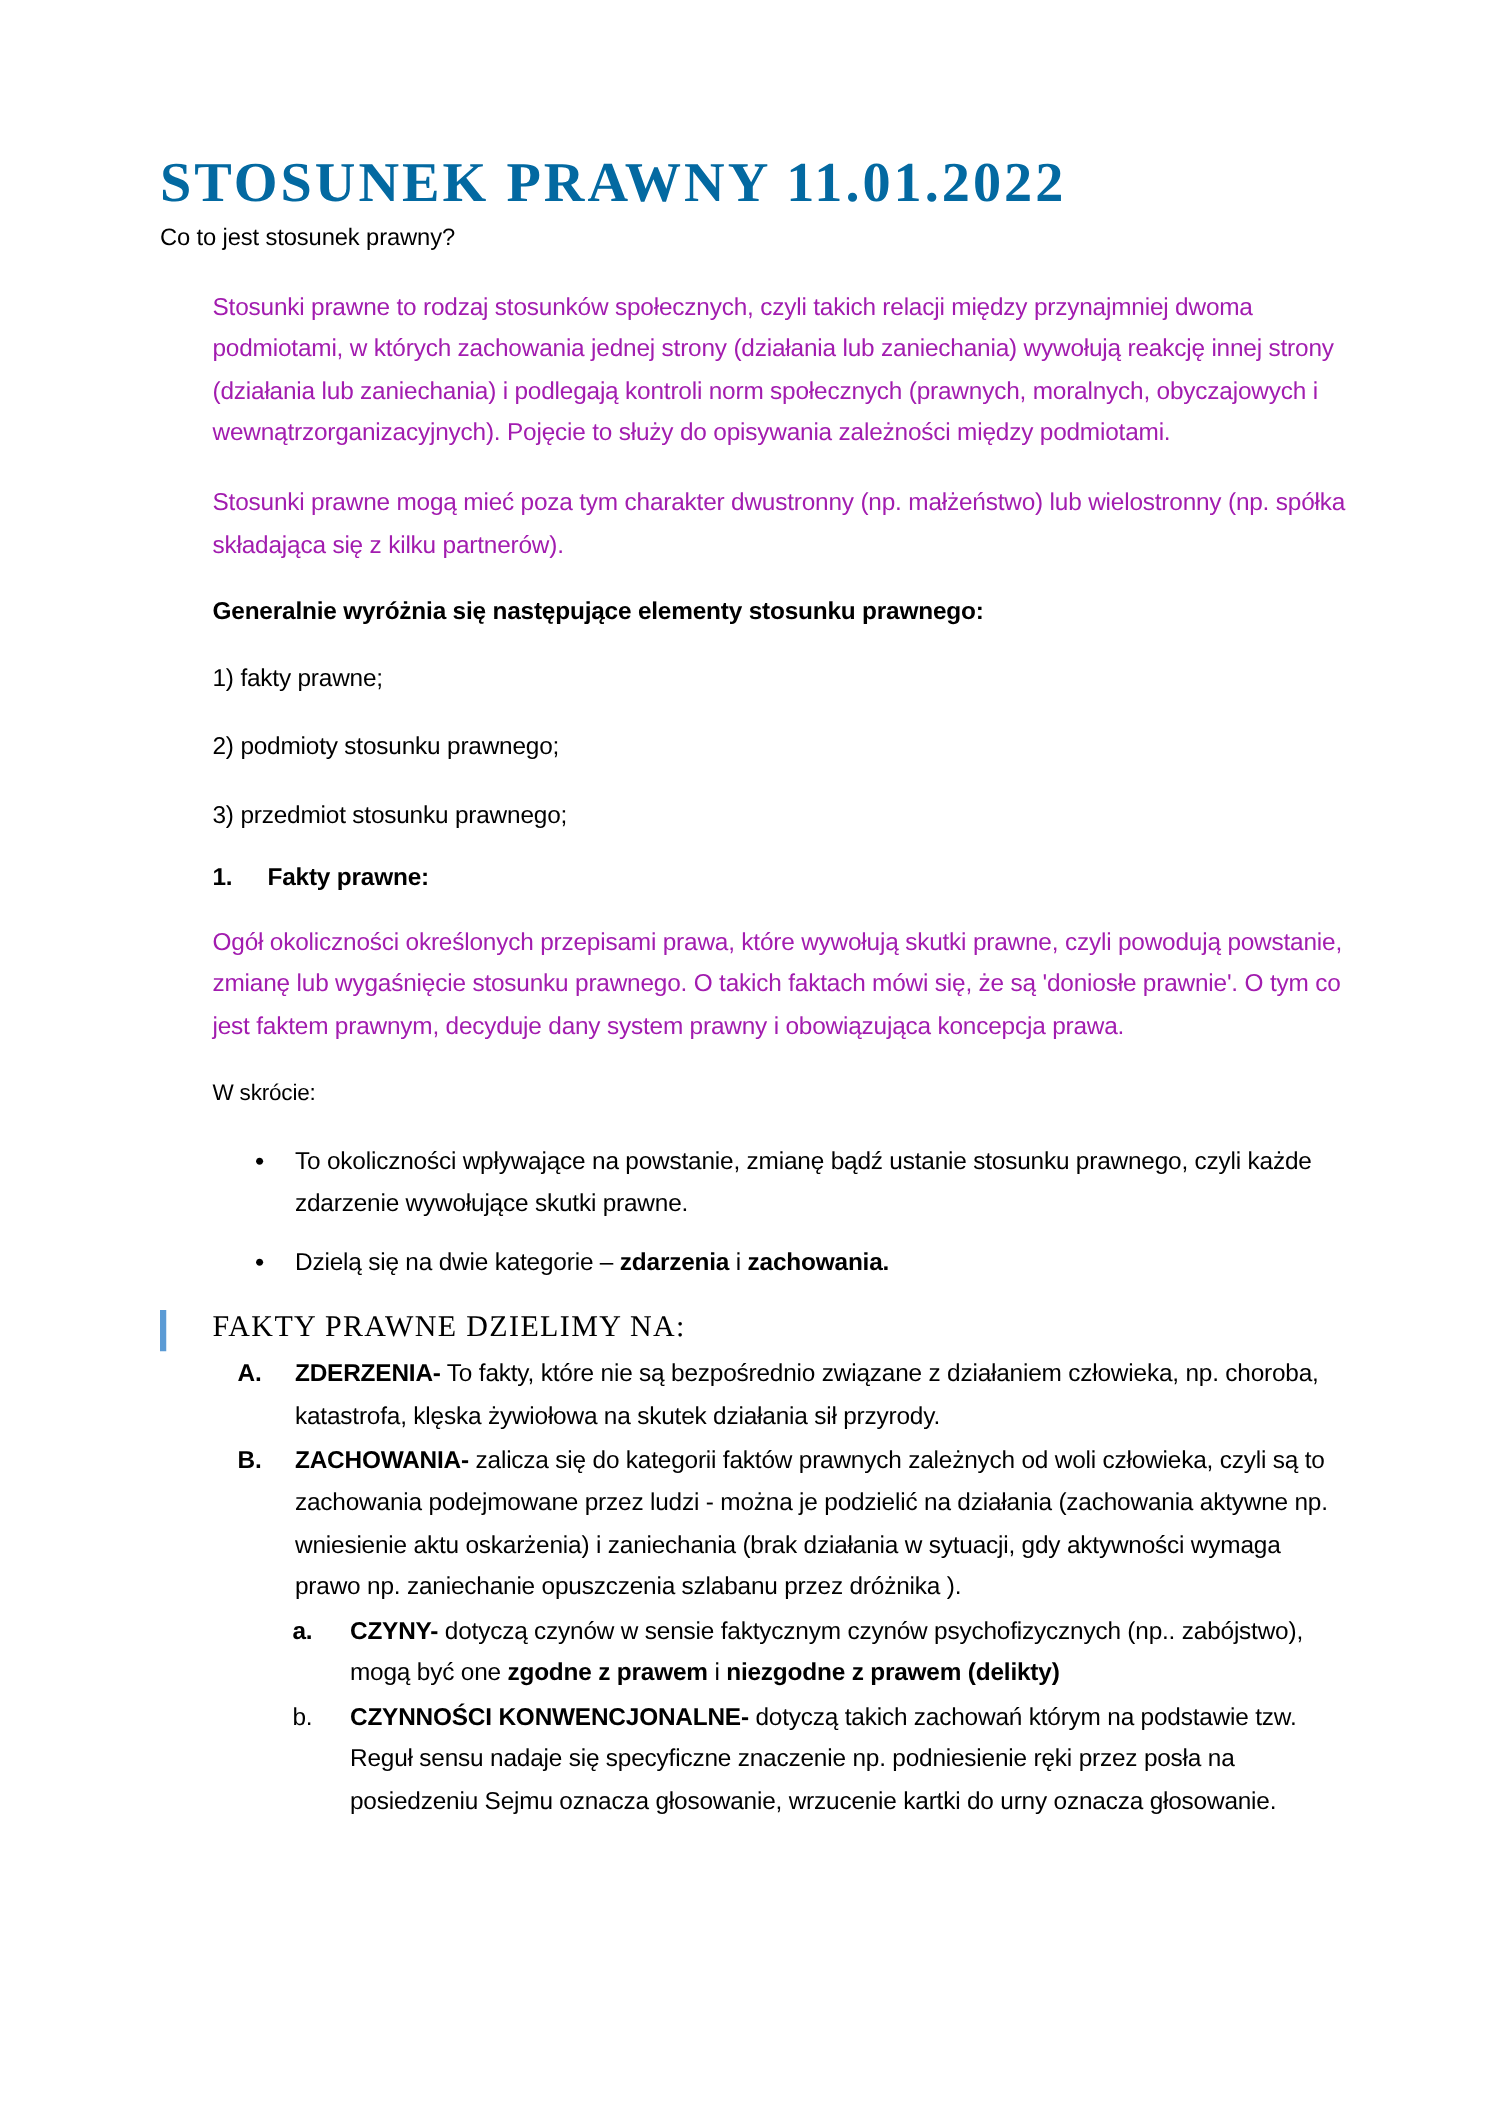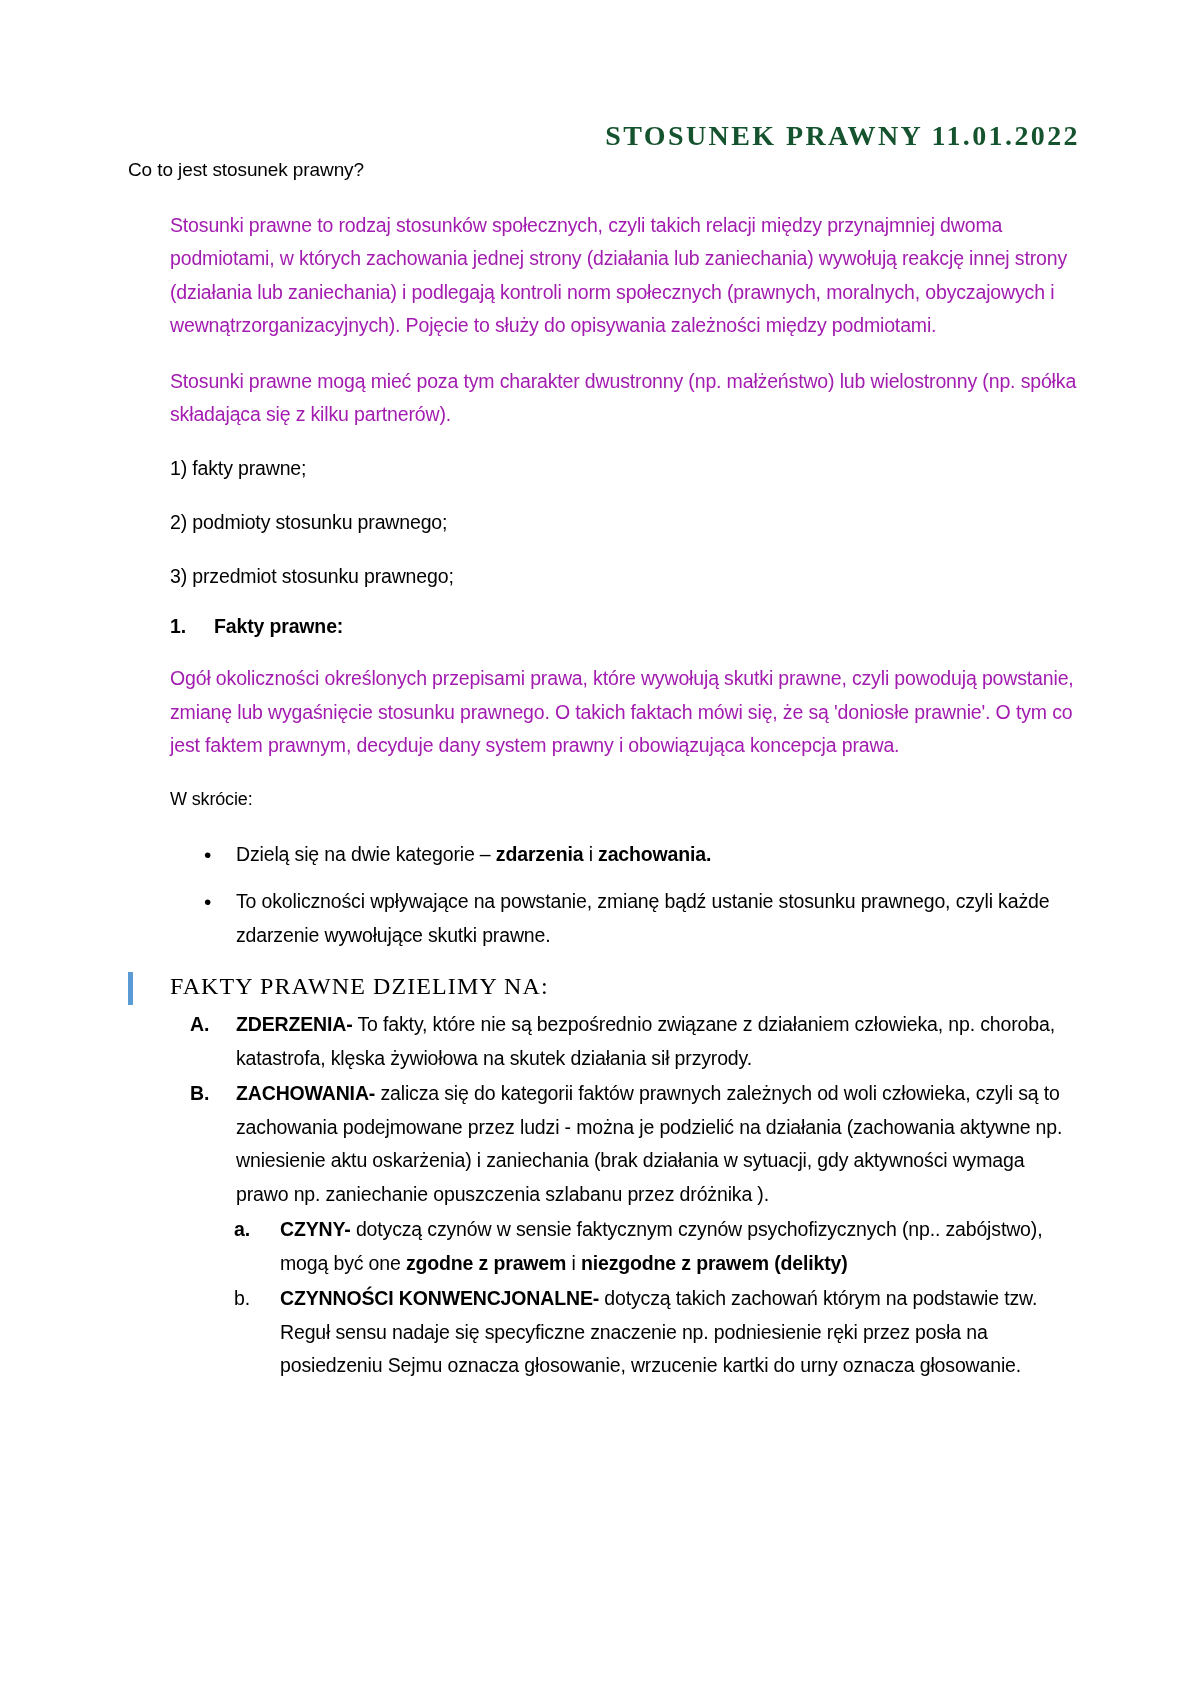--- a/index.html
+++ b/index.html
@@ -16,26 +16,26 @@
     height: 1696px;
     box-sizing: border-box;
     background: #ffffff;
     position: relative;
     overflow: hidden;
     padding: 118px 120px 0 128px;
   }
   .doc-title {
     font-family: "Liberation Serif", serif;
     font-weight: bold;
-    font-size: 28px;
+    font-size: 45px;
     letter-spacing: 2.4px;
-    text-align: right;
+    text-align: left;
     margin: 0 0 4px 0;
     line-height: 1.25;
-    color: #14532d;
+    color: #0369a1;
   }
   .lead-question {
     font-size: 19px;
     font-weight: normal;
     margin: 0 0 26px 0;
     line-height: 1.35;
     letter-spacing: -0.1px;
   }
   .body-block {
     padding-left: 42px;
@@ -177,37 +177,38 @@
   <h1 class="doc-title">STOSUNEK PRAWNY 11.01.2022</h1>
 
   <p class="lead-question">Co to jest stosunek prawny?</p>
 
   <div class="body-block">
 
     <p class="para">Stosunki prawne to rodzaj stosunków społecznych, czyli takich relacji między przynajmniej dwoma podmiotami, w których zachowania jednej strony (działania lub zaniechania) wywołują reakcję innej strony (działania lub zaniechania) i podlegają kontroli norm społecznych (prawnych, moralnych, obyczajowych i wewnątrzorganizacyjnych). Pojęcie to służy do opisywania zależności między podmiotami.</p>
 
     <p class="para tight">Stosunki prawne mogą mieć poza tym charakter dwustronny (np. małżeństwo) lub wielostronny (np. spółka składająca się z kilku partnerów).</p>
 
+    <p class="subhead">Generalnie wyróżnia się następujące elementy stosunku prawnego:</p>
 
     <p class="numline">1) fakty prawne;</p>
     <p class="numline">2) podmioty stosunku prawnego;</p>
     <p class="numline">3) przedmiot stosunku prawnego;</p>
 
     <div class="decimal-head">
       <span class="marker">1.</span>
       <span>Fakty prawne:</span>
     </div>
 
     <p class="para">Ogół okoliczności określonych przepisami prawa, które wywołują skutki prawne, czyli powodują powstanie, zmianę lub wygaśnięcie stosunku prawnego. O takich faktach mówi się, że są 'doniosłe prawnie'. O tym co jest faktem prawnym, decyduje dany system prawny i obowiązująca koncepcja prawa.</p>
 
     <p class="skrot">W skrócie:</p>
 
     <ul class="bullets">
+      <li><span>To okoliczności wpływające na powstanie, zmianę bądź ustanie stosunku prawnego, czyli każde zdarzenie wywołujące skutki prawne.</span></li>
       <li><span>Dzielą się na dwie kategorie – </span><span class="b">zdarzenia</span><span> i </span><span class="b">zachowania.</span></li>
-      <li><span>To okoliczności wpływające na powstanie, zmianę bądź ustanie stosunku prawnego, czyli każde zdarzenie wywołujące skutki prawne.</span></li>
     </ul>
 
     <div class="section-head-wrap">
       <span class="accent-bar" style="background: rgb(91, 155, 213);"></span>
       <h2 class="section-head">FAKTY PRAWNE DZIELIMY NA:</h2>
     </div>
 
     <ol class="alpha-upper">
       <li>
         <span class="mk">A.</span><span class="b">ZDERZENIA-</span><span> To fakty, które nie są bezpośrednio związane z działaniem człowieka, np. choroba, katastrofa, klęska żywiołowa na skutek działania sił przyrody.</span>

